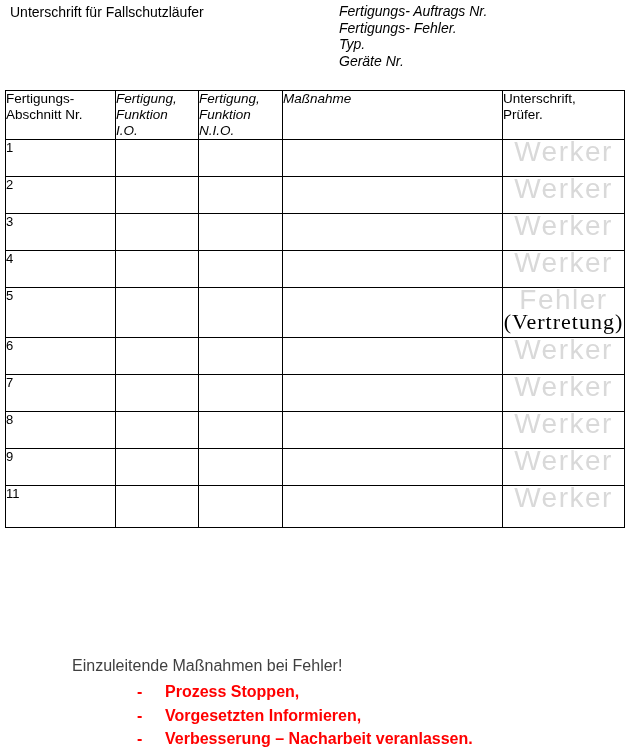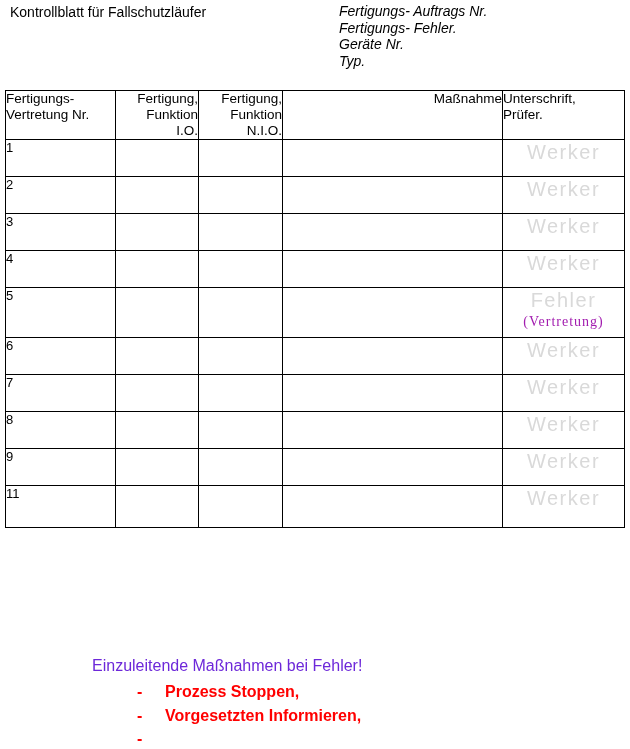--- a/index.html
+++ b/index.html
@@ -34,86 +34,86 @@
     padding:0;
     vertical-align:top;
     overflow:visible;
   }
   thead tr { height:47px; }
   th.col-head {
     font-weight:normal; font-size:13.5px; line-height:16px;
     padding-top:2px;
   }
   th.th-left   { text-align:left; padding-left:4px; }
-  th.th-center { text-align:right; }
+  th.th-center { text-align:left;font-style:italic; }
   td.cell-nr {
     font-size:13px; line-height:16px;
     padding:1px 0 0 4px;
     text-align:left;
   }
   .row-sublabel { font-weight:bold; padding-left:31px; font-size:13px; }
   td.cell-sign { vertical-align:middle; }
   .sign-name {
-    font-size:20px; line-height:24px;
+    font-size:28px; line-height:24px;
     color:#d9d9d9; letter-spacing:1.5px;
     text-align:center; white-space:nowrap;
   }
   .sign-note {
     font-family:"Liberation Serif","DejaVu Serif",serif;
-    font-size:14px; line-height:20px;
-    color:#a21caf; letter-spacing:1px;
+    font-size:22px; line-height:20px;
+    color:#000000; letter-spacing:1px;
     text-align:center; white-space:nowrap;
   }
   tr.r-std  { height:37px; }
   tr.r-tall { height:50px; }
   tr.r-med  { height:45px; }
   tr.r-last { height:42px; }
   
   .footer-notice { position:absolute; left:0; top:656px; width:630px; }
   .footer-heading {
-    margin-left:92px;
+    margin-left:72px;
     font-size:16px; line-height:20px;
-    margin-bottom:4px; color:#6d28d9;
+    margin-bottom:4px; color:#404040;
   }
   .footer-bullet {
     margin-left:137px;
     display:flex; align-items:baseline;
     color:#ff0000; font-weight:bold;
     font-size:16px; line-height:23.5px;
     white-space:nowrap;
   }
   .footer-bullet .dash { width:28px; flex:0 0 28px; }
 </style>
 </head>
 <body>
 
 <div class="page">
 
-  <div class="doc-title">Kontrollblatt für Fallschutzläufer</div>
+  <div class="doc-title">Unterschrift für Fallschutzläufer</div>
 
   <div class="order-fields">
     <div class="order-field">Fertigungs- Auftrags Nr.</div>
     <div class="order-field">Fertigungs- Fehler.</div>
+    <div class="order-field">Typ.</div>
     <div class="order-field">Geräte Nr.</div>
-    <div class="order-field">Typ.</div>
   </div>
 
   <table class="control-table">
     <colgroup>
       <col style="width:110px">
         <col style="width:83px">
         <col style="width:84px">
         <col style="width:220px">
         <col style="width:122px">
     </colgroup>
     <thead>
       <tr>
         <th class="col-head th-left">
           <div>Fertigungs-</div>
-          <div>Vertretung Nr.</div>
+          <div>Abschnitt Nr.</div>
         </th>
         <th class="col-head th-center">
           <div>Fertigung,</div>
           <div>Funktion</div>
           <div>I.O.</div>
         </th>
         <th class="col-head th-center">
           <div>Fertigung,</div>
           <div>Funktion</div>
           <div>N.I.O.</div>
@@ -247,16 +247,17 @@
     <div class="footer-bullet">
       <span class="dash">-</span>
         <span>Prozess Stoppen,</span>
     </div>
     <div class="footer-bullet">
       <span class="dash">-</span>
         <span>Vorgesetzten Informieren,</span>
     </div>
     <div class="footer-bullet">
       <span class="dash">-</span>
+        <span>Verbesserung – Nacharbeit veranlassen.</span>
     </div>
   </div>
 
 </div>
 
 </body></html>

